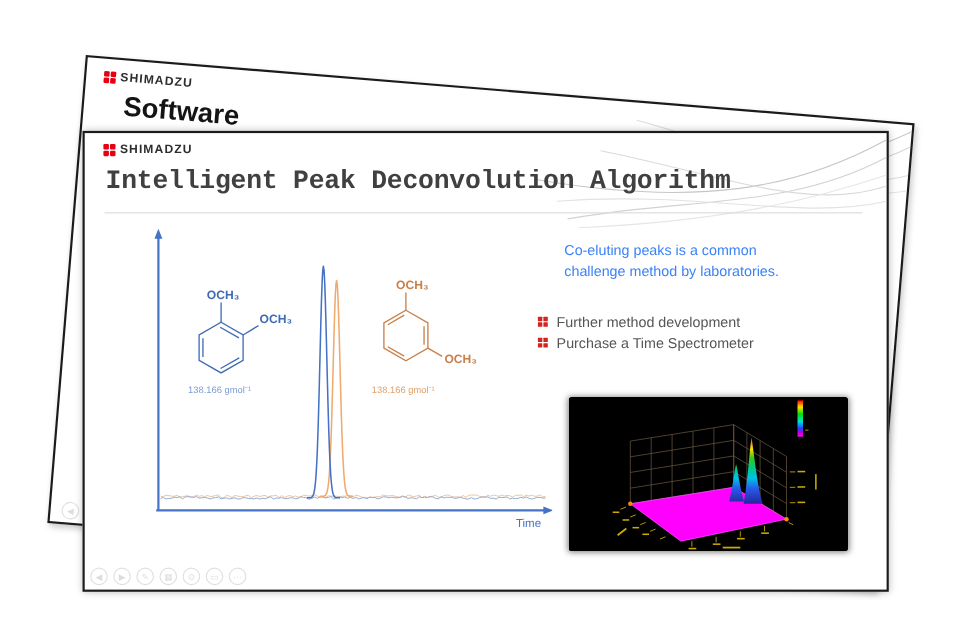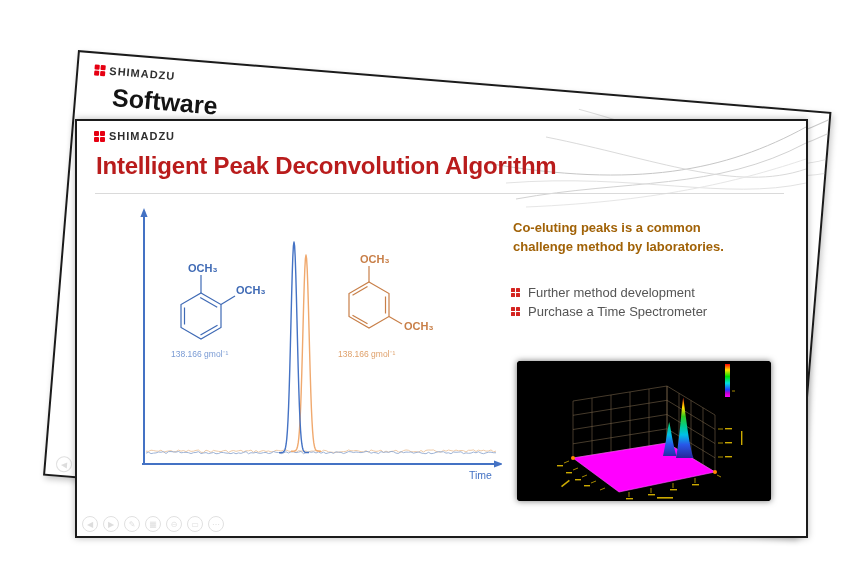--- a/index.html
+++ b/index.html
@@ -15,29 +15,29 @@
   
   .logo{position:absolute;display:flex;align-items:center;gap:4px;}
   .logo-mark{width:11px;height:11px;display:grid;grid-template-columns:5px 5px;
              grid-template-rows:5px 5px;gap:1px;}
   .logo-mark span{background:#e60012;border-radius:1px;}
   .logo-text{font-size:11px;font-weight:bold;letter-spacing:1px;color:#2e2e2e;}
 
   
   #back-title{position:absolute;left:36px;top:28px;font-size:25px;font-weight:bold;color:#141414;}
   #front-title{position:absolute;left:19px;top:31px;font-size:24px;font-weight:bold;
-               color:#b91c1c;letter-spacing:-0.2px;white-space:nowrap;}
+               color:#404040;letter-spacing:-0.2px;white-space:nowrap;font-family:Liberation Mono, monospace;}
   #title-divider{position:absolute;left:18px;right:22px;top:72px;height:1px;background:#dadada;}
 
   
   .swoosh{position:absolute;top:0;right:0;pointer-events:none;}
 
   
-  #intro-block{position:absolute;left:436px;top:97px;font-size:13px;line-height:19px;color:#a16207;font-weight:bold;}
-  #bullet-list{position:absolute;left:434px;top:162px;display:flex;flex-direction:column;gap:0;}
+  #intro-block{position:absolute;left:436px;top:97px;font-size:13px;line-height:19px;color:#3b82f6;}
+  #bullet-list{position:absolute;left:412px;top:162px;display:flex;flex-direction:column;gap:0;}
   .bullet-row{display:flex;align-items:center;gap:8px;height:19px;font-size:13px;color:#555555;}
   .bullet-mark{width:9px;height:9px;display:grid;grid-template-columns:4px 4px;
                grid-template-rows:4px 4px;gap:1px;flex:0 0 auto;}
   .bullet-mark span{background:#d42420;border-radius:0.5px;}
 
   
   #chromatogram{position:absolute;left:55px;top:85px;}
 
   
   #plot3d{position:absolute;left:440px;top:240px;box-shadow:0 0 6px rgba(0,0,0,0.55);

